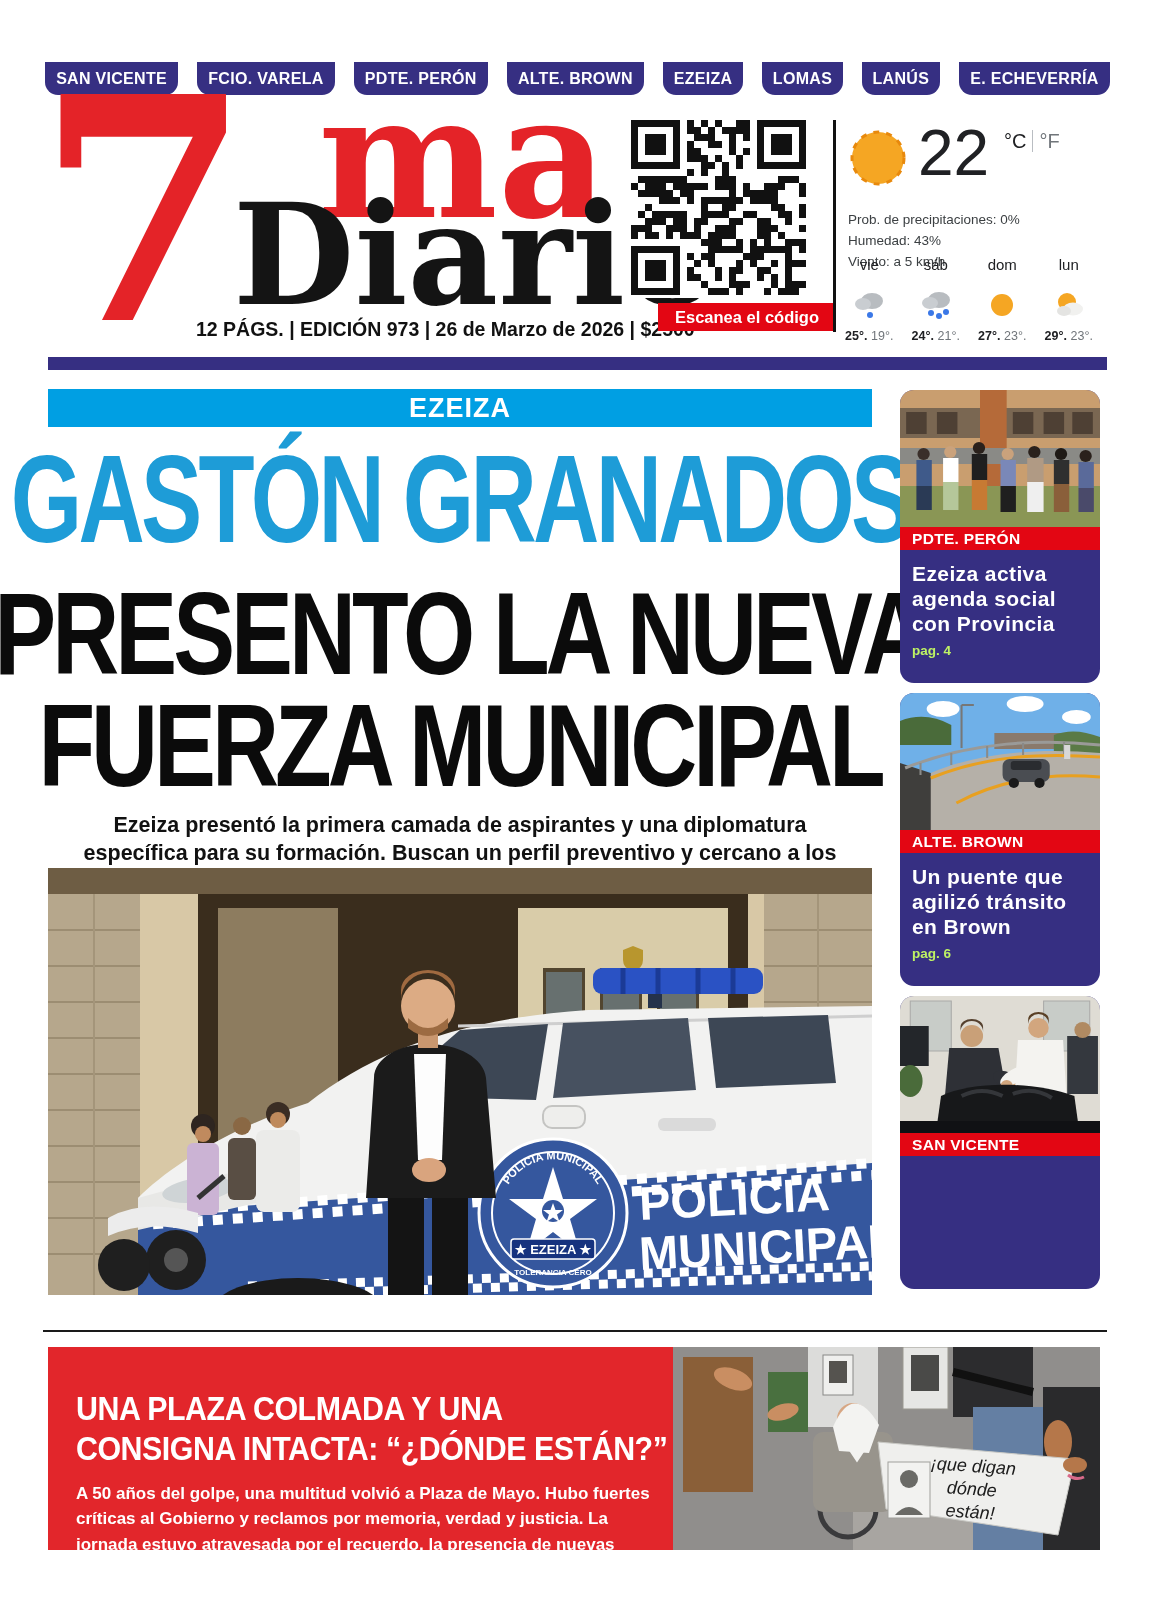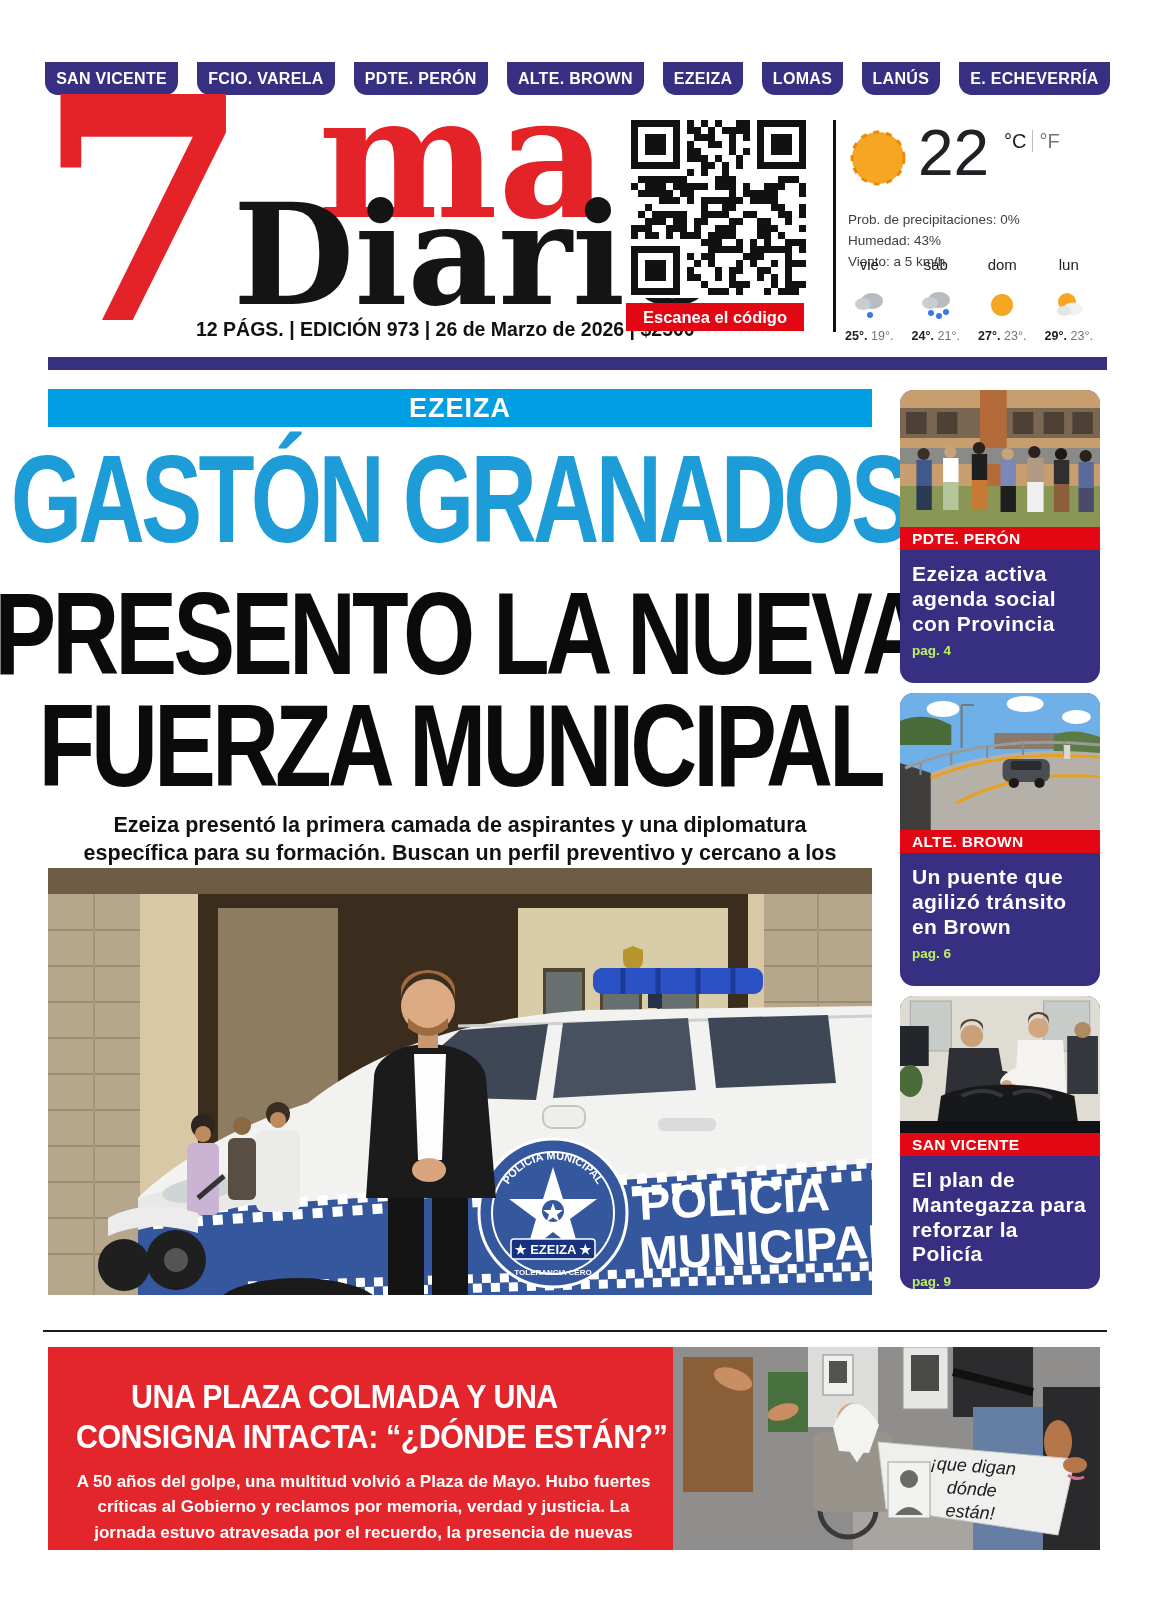--- a/index.html
+++ b/index.html
@@ -17,21 +17,21 @@
   
   .logo-seven{position:absolute;left:36px;top:56px;font:700 310px "DejaVu Serif",serif;
               color:#e42328;line-height:1;}
   .logo-ma{position:absolute;left:318px;top:72px;font:700 170px "DejaVu Serif",serif;
            color:#e42328;line-height:1;}
   .logo-diario{position:absolute;left:233px;top:185px;font:700 140px "DejaVu Serif",serif;
                color:#141414;line-height:1;}
   .edition{position:absolute;left:196px;top:318px;font-weight:bold;font-size:19.5px;color:#111;}
 
   .qr-box{position:absolute;left:630px;top:118px;width:178px;height:180px;}
-  .qr-caption{position:absolute;left:626px;top:303px;width:178px;height:28px;background:#e30613;
+  .qr-caption{position:absolute;left:658px;top:303px;width:178px;height:28px;background:#e30613;
               color:#fff;font-weight:bold;font-size:16.5px;display:flex;align-items:center;justify-content:center;}
 
   .wx-divider{position:absolute;left:833px;top:120px;width:3px;height:212px;background:#111;}
   .wx-sun{position:absolute;left:846px;top:126px;}
   .wx-temp{position:absolute;left:918px;top:116px;font-size:64px;color:#202124;}
   .wx-units{position:absolute;left:1004px;top:130px;font-size:20px;color:#202124;}
   .wx-units .sep{display:inline-block;width:1px;height:22px;background:#b9bdc2;margin:0 6px;vertical-align:-4px;}
   .wx-units .f{color:#70757a;}
   .wx-details{position:absolute;left:848px;top:210px;font-size:13.5px;color:#3c4043;line-height:1.55;}
   .wx-days{position:absolute;left:836px;top:256px;width:266px;display:flex;}
@@ -67,21 +67,21 @@
   .card-photo svg{display:block;}
   .card-tag{height:23px;background:#e30613;display:flex;align-items:center;padding-left:12px;}
   .card-tag span{color:#fff;font-weight:bold;font-size:15.5px;letter-spacing:.3px;}
   .card-body{padding:12px 12px 0 12px;}
   .card-body h3{margin:0;color:#fff;font-size:21px;line-height:1.18;font-weight:bold;letter-spacing:.4px;}
   .card-page{color:#bef264;font-weight:bold;font-size:13.5px;margin-top:7px;}
 
   
   .rule{position:absolute;left:43px;top:1330px;width:1064px;height:2px;background:#1a1a1a;}
   .bottom-box{position:absolute;left:48px;top:1347px;width:625px;height:203px;background:#E2262B;
-              box-sizing:border-box;padding:30px 24px 0 28px;text-align:center;}
+              box-sizing:border-box;padding:42px 24px 0 28px;}
   .bottom-box h2{margin:0;line-height:1.2;}
   .bottom-box h2 span{display:inline-block;color:#fff;font-weight:bold;font-size:33px;letter-spacing:-0.5px;
               transform:scaleX(0.92);transform-origin:0 50%;white-space:nowrap;}
   .bottom-box p{margin:13px 0 0 0;color:#fff;font-weight:bold;font-size:17px;line-height:1.48;width:575px;}
   .bottom-photo{position:absolute;left:673px;top:1347px;width:427px;height:203px;}
   .bottom-photo svg{display:block;}
 
   svg text{font-family:"Liberation Sans",sans-serif;}
 </style>
 </head>
@@ -642,24 +642,20 @@
               <circle cx="104" cy="90" r="6" fill="#d2a67e"></circle>
             </g>
           <path d="M40,100 C70,85 130,85 170,100 L175,137 L35,137 Z" fill="#17181a"></path>
           <path d="M60,100 q20,-10 40,0 M110,98 q20,-8 38,4" stroke="#34363a" stroke-width="4" fill="none"></path>
           <rect y="125" width="195" height="12" fill="#101114"></rect>
         </svg>
       </div>
       <div class="card-tag">
           <span>SAN VICENTE</span>
         </div>
-      <div class="card-body">
-        <h3>El plan de Mantegazza para reforzar la Policía</h3>
-        <div class="card-page">pag. 9</div>
-      </div>
     </article>
   </aside>
 
   <div class="rule"></div>
 
   <section class="bottom-box">
     <h2>
       <span>UNA PLAZA COLMADA Y UNA</span><br>
       <span>CONSIGNA INTACTA: “¿DÓNDE ESTÁN?”</span>
     </h2>

